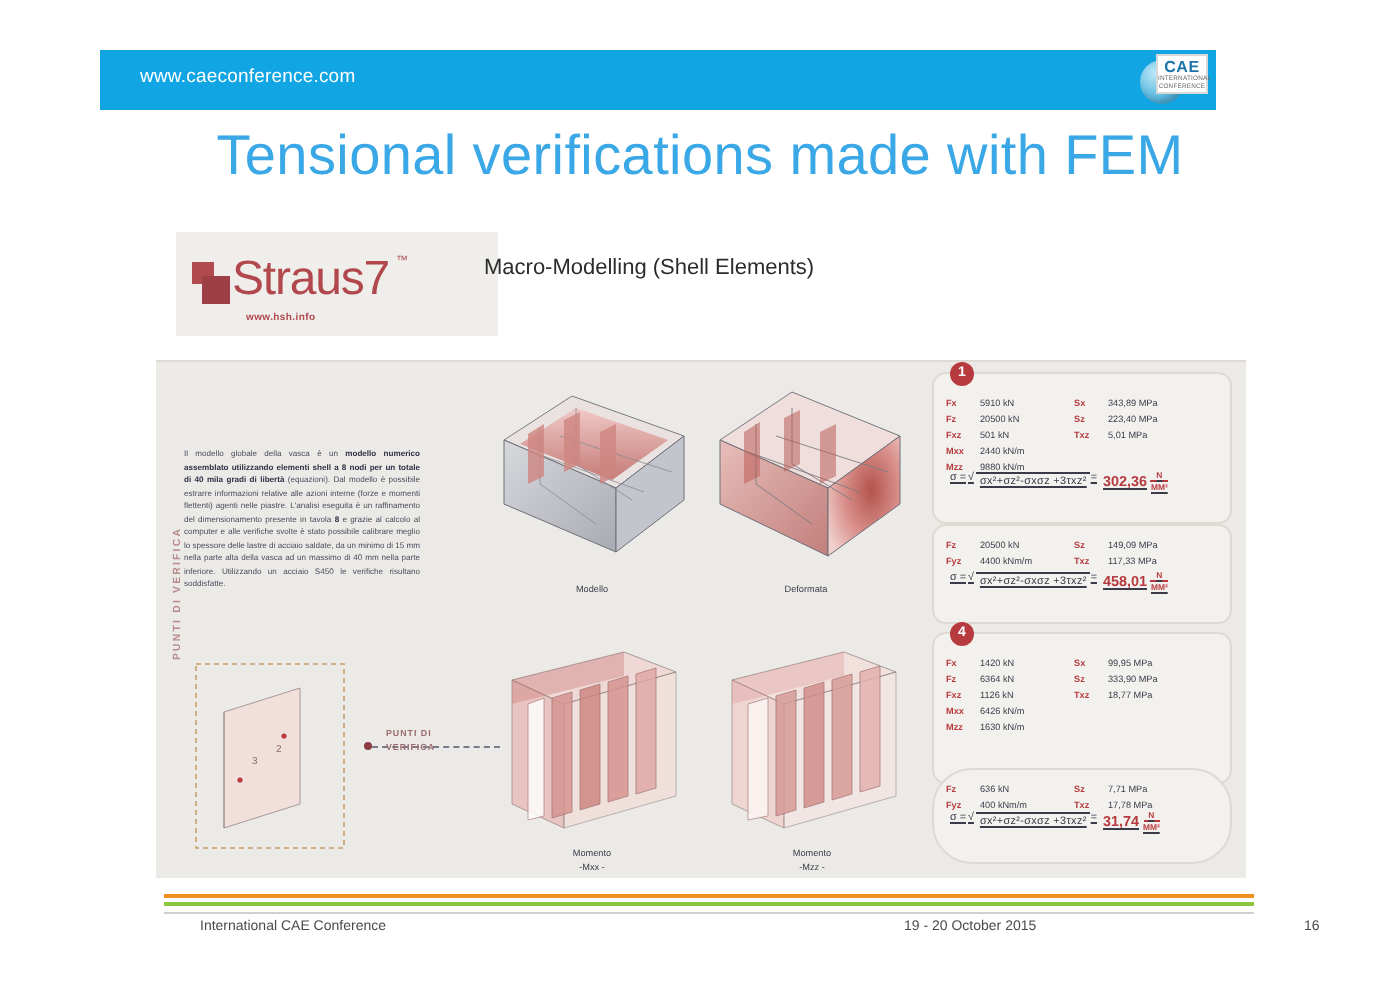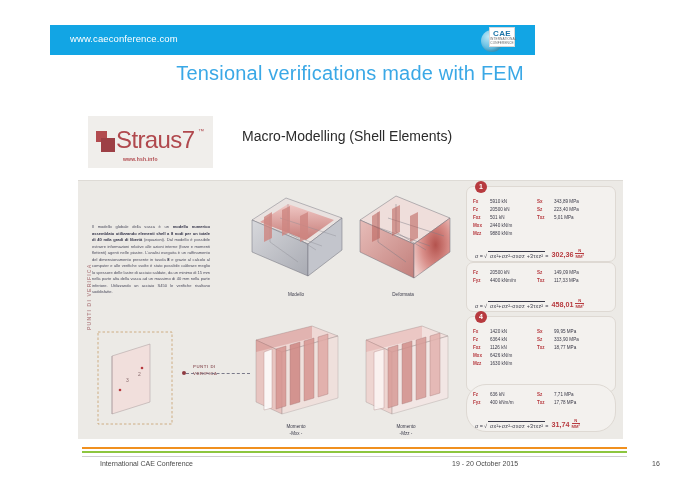--- a/index.html
+++ b/index.html
@@ -4,29 +4,29 @@
 <style>
   html,body{margin:0;padding:0;}
   body{
     width:700px;height:491px;background:#ffffff;
     font-family:"Liberation Sans",sans-serif;overflow:hidden;
   }
   .slide{position:relative;width:700px;height:491px;background:#fff;}
 
   
   .topbar{
-    position:absolute;left:50px;top:25px;width:485px;height:30px;
+    position:absolute;left:50px;top:25px;width:558px;height:30px;
     background:#12a5e4;
   }
   .topbar .url{
     position:absolute;left:20px;top:8px;
     font-size:9.5px;color:#ffffff;letter-spacing:.1px;
   }
   .cae-logo{
-    position:absolute;right:20px;top:2px;width:34px;height:26px;
+    position:absolute;right:4px;top:2px;width:34px;height:26px;
   }
   .cae-globe{
     position:absolute;left:0;top:3px;width:22px;height:22px;border-radius:50%;
     background:radial-gradient(circle at 35% 30%,#bfe8f7 0%,#6fc4e6 45%,#2a9fd0 100%);
     box-shadow:inset -2px -2px 3px rgba(0,0,0,.18);
   }
   .cae-box{
     position:absolute;right:0;top:0;width:24px;height:18px;background:#ffffff;
     border:1px solid #d8d8d8;
   }
@@ -35,48 +35,49 @@
     font-size:8px;font-weight:bold;color:#1b74a8;letter-spacing:.3px;
   }
   .cae-box .cae-sub{
     position:absolute;left:0;right:0;top:9px;text-align:center;
     font-size:3.2px;color:#6a6a6a;letter-spacing:.1px;
   }
 
   
   .slide-title{
     position:absolute;left:0;right:0;top:62px;text-align:center;
-    font-size:20px;color:#3aa8e6;letter-spacing:.2px;
+    font-size:28px;color:#3aa8e6;letter-spacing:.2px;
   }
 
   
   .logo-plate{
     position:absolute;left:88px;top:116px;width:125px;height:52px;
     background:#f0eeeb;
+    padding-left:36px;
   }
   .logo-sq{position:absolute;background:#b24b4f;}
   .sq1{left:8px;top:15px;width:11px;height:11px;}
   .sq2{left:13px;top:22px;width:14px;height:14px;background:#9d3f45;}
   .logo-word{
     position:absolute;left:28px;top:10px;
     font-family:"Liberation Sans",sans-serif;
     font-size:24px;color:#b0484d;letter-spacing:-.6px;
   }
   .logo-tm{
     position:absolute;left:110px;top:12px;font-size:6px;color:#b0484d;
   }
   .logo-sub{
     position:absolute;left:35px;top:40px;font-size:5px;color:#b0484d;
     letter-spacing:.2px;font-weight:bold;
   }
 
   
   .subtitle{
     position:absolute;left:242px;top:128px;
-    font-size:14px;color:#2b2b2b;
+    font-size:11px;color:#2b2b2b;
   }
 
   
   .panel{
     position:absolute;left:78px;top:180px;width:545px;height:258px;
     background:#eceae6;border-top:1px solid #dedbd6;
   }
 
   
   .side-label{
@@ -153,22 +154,22 @@
   }
   .vals{position:absolute;left:6px;top:11px;width:138px;}
   .vals.compact{top:6px;}
   .vrow{display:flex;font-size:4.6px;line-height:1.72;}
   .vcolA{width:64px;display:flex;}
   .vcolB{width:70px;display:flex;}
   .vk{color:#b73a3f;font-weight:bold;width:17px;}
   .vv{color:#3a3a48;}
 
   .formula{
-    position:absolute;left:8px;bottom:2px;width:136px;
-    font-size:5.4px;color:#3a3a48;display:flex;align-items:flex-end;
+    position:absolute;left:8px;bottom:15px;width:136px;
+    font-size:5.4px;color:#3a3a48;display:flex;align-items:flex-start;text-decoration:underline;
   }
   .formula .sig{color:#3a3a48;margin-right:1px;}
   .radic{
     border-top:1px solid #3a3a48;padding:1px 2px 0 2px;margin-left:1px;
     letter-spacing:.2px;
   }
   .res{color:#b73a3f;font-weight:bold;font-size:7.2px;margin:0 2px 0 3px;}
   .unit{display:inline-block;text-align:center;font-size:4.2px;
         color:#b73a3f;font-weight:bold;line-height:1.05;}
   .unit .den{border-top:1px solid #b73a3f;display:block;padding-top:.5px;}

